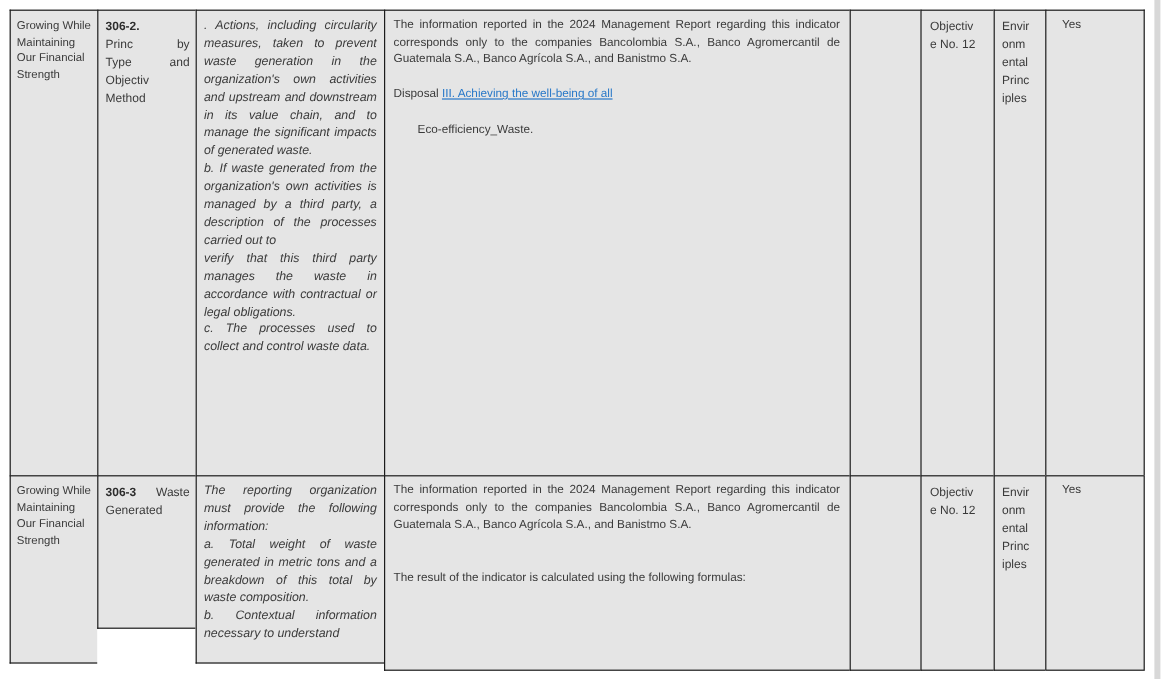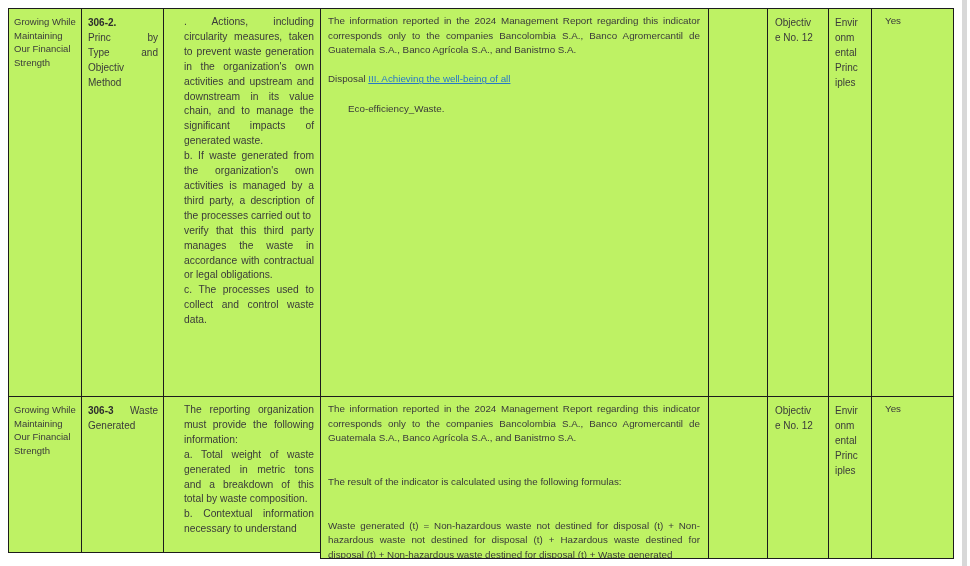--- a/index.html
+++ b/index.html
@@ -12,36 +12,36 @@
   }
   html,body{margin:0;padding:0;}
   body{
     width:970px;height:566px;position:relative;overflow:hidden;
     background:var(--page-bg);
     font-family:"Liberation Sans", sans-serif;
     color:var(--text-color);
   }
   .page-edge{position:absolute;left:962px;top:0;width:5px;height:566px;background:var(--page-edge-color);}
   .cell{
-    position:absolute;box-sizing:border-box;background:#bef264;overflow:hidden;
+    position:absolute;box-sizing:border-box;background:#e5e5e5;overflow:hidden;
     border-left:1px solid var(--border-color);
     border-top:1px solid var(--border-color);
     color:var(--text-color);
   }
   .cell.br{border-right:1px solid var(--border-color);padding-left:13px;}
   .cell.bb{border-bottom:1px solid var(--border-color);}
   .cell p{margin:0;}
   .just{text-align:justify;}
   .jline{display:block;text-align:justify;text-align-last:justify;}
   .block{display:block;}
   .b{font-weight:bold;color:var(--bold-color);}
   a.link{color:var(--link-color);text-decoration:underline;cursor:pointer;}
   .c-strategy{font-size:9.5px;line-height:13.5px;padding:6px 4px 0 5px;}
   .c-indicator{font-size:10px;line-height:15px;padding:6px 5px 0 6px;}
-  .c-requirements{font-size:10.3px;line-height:14.9px;padding:6px 6px 0 20px;}
+  .c-requirements{font-size:10.3px;line-height:14.9px;padding:6px 6px 0 6px;font-style:italic;}
   .c-response{font-size:9.8px;line-height:14.6px;padding:5px 8px 0 7px;}
   .c-sdg{font-size:10px;line-height:15px;padding:6px 4px 0 7px;}
   .c-gc{font-size:10px;line-height:15px;padding:6px 3px 0 6px;}
   .c-assurance{font-size:9.8px;line-height:14px;padding:5px 4px 0 7px;}
 </style>
 </head>
 <body>
 
 <div id="table-root">
     <div class="cell c-strategy" style="left: 8px; top: 8px; width: 73px; height: 388px;">
@@ -76,32 +76,31 @@
       <span class="block">ental</span>
       <span class="block">Princ</span>
       <span class="block">iples</span>
     </div>
     <div class="cell c-assurance br" style="left: 871px; top: 8px; width: 83px; height: 388px;">
       <div>Yes</div>
     </div>
     <div class="cell c-strategy bb" style="left: 8px; top: 396px; width: 73px; height: 157px;">
       <div>Growing While Maintaining Our Financial Strength</div>
     </div>
-    <div class="cell c-indicator bb" style="left: 81px; top: 396px; width: 82px; height: 157px;">
+    <div class="cell c-indicator bb" style="left: 81px; top: 396px; width: 82px; height: 128px;">
       <p class="just"><span class="b">306-3</span> <span>Waste Generated</span></p>
     </div>
     <div class="cell c-requirements bb" style="left: 163px; top: 396px; width: 157px; height: 157px;">
       <p class="just">The reporting organization must provide the following information:</p>
       <p class="just">a. Total weight of waste generated in metric tons and a breakdown of this total by waste composition.</p>
       <p class="just">b. Contextual information necessary to understand</p>
     </div>
     <div class="cell c-response bb" style="left: 320px; top: 396px; width: 388px; height: 163px;">
       <p class="just" style="margin-top: 0px;"><span>The information reported in the 2024 Management Report regarding this indicator corresponds only to the companies Bancolombia S.A., Banco Agromercantil de Guatemala S.A., Banco Agrícola S.A., and Banistmo S.A.</span></p>
       <p style="margin-top: 29.2px;"><span>The result of the indicator is calculated using the following formulas:</span></p>
-      <p class="just" style="margin-top: 29.2px;"><span>Waste generated (t) = Non-hazardous waste not destined for disposal (t) + Non-hazardous waste not destined for disposal (t) + Hazardous waste destined for disposal (t) + Non-hazardous waste destined for disposal (t) + Waste generated</span></p>
     </div>
     <div class="cell c-empty bb" style="left: 708px; top: 396px; width: 59px; height: 163px;"></div>
     <div class="cell c-sdg bb" style="left: 767px; top: 396px; width: 61px; height: 163px;">
       <span class="block">Objectiv</span>
       <span class="block">e No. 12</span>
     </div>
     <div class="cell c-gc bb" style="left: 828px; top: 396px; width: 43px; height: 163px;">
       <span class="block">Envir</span>
       <span class="block">onm</span>
       <span class="block">ental</span>

